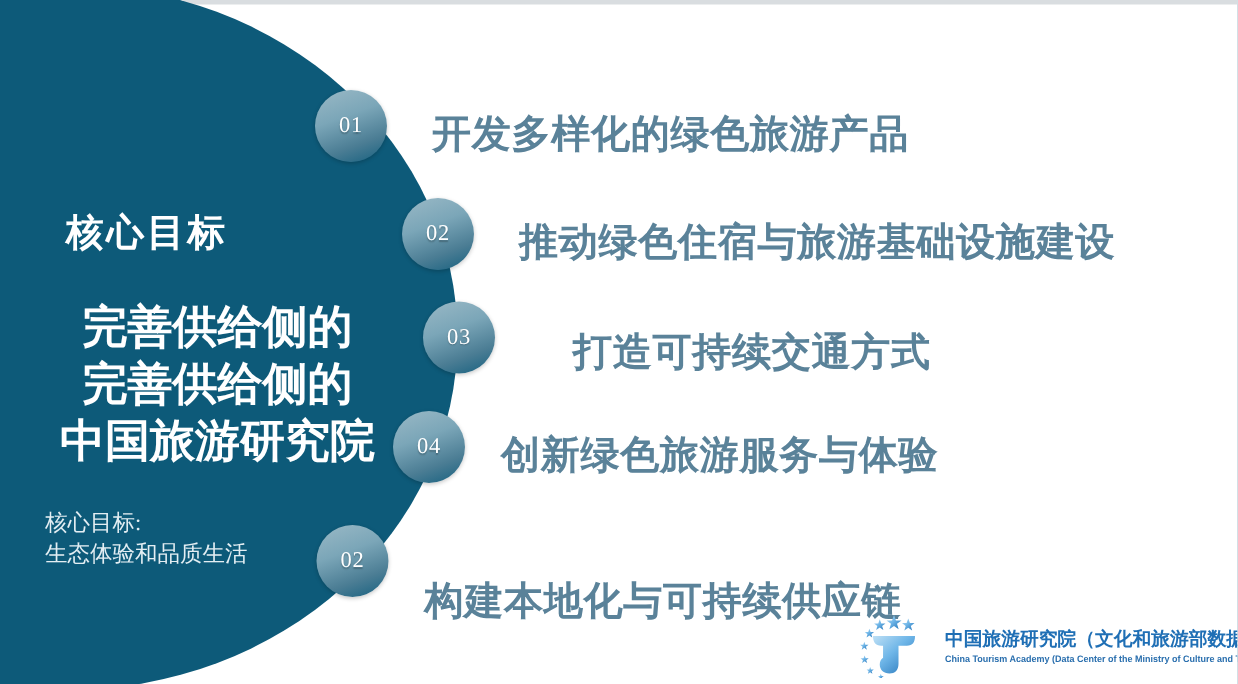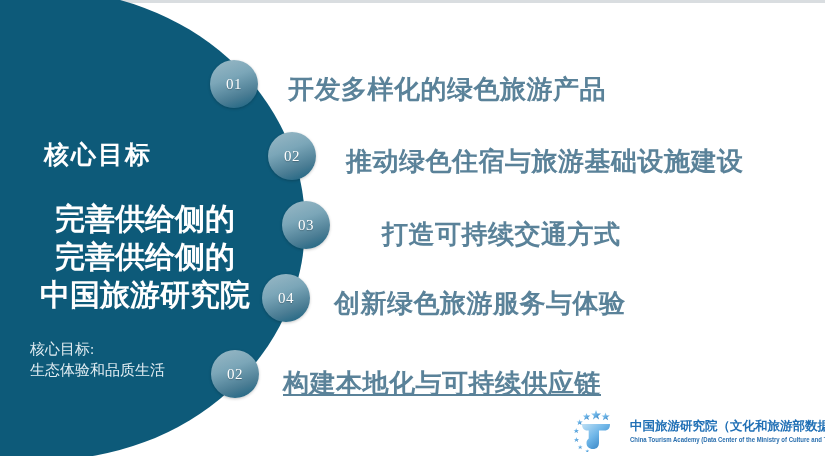--- a/index.html
+++ b/index.html
@@ -108,21 +108,21 @@
     color: #5a8299;
     font-size: 26px;
     font-weight: bold;
     white-space: nowrap;
     letter-spacing: 0.5px;
   }
   .l1 { left: 288px; top: 72px; }
   .l2 { left: 346px; top: 144px; }
   .l3 { left: 348px; top: 217px; margin-left: 34px; }
   .l4 { left: 334px; top: 286px; }
-  .l5 { left: 283px; top: 366px; text-decoration: underline; }
+  .l5 { left: 283px; top: 383px; }
 
   
   .logo {
     position: absolute;
     left: 570px;
     top: 408px;
     display: flex;
     align-items: center;
     gap: 8px;
   }

